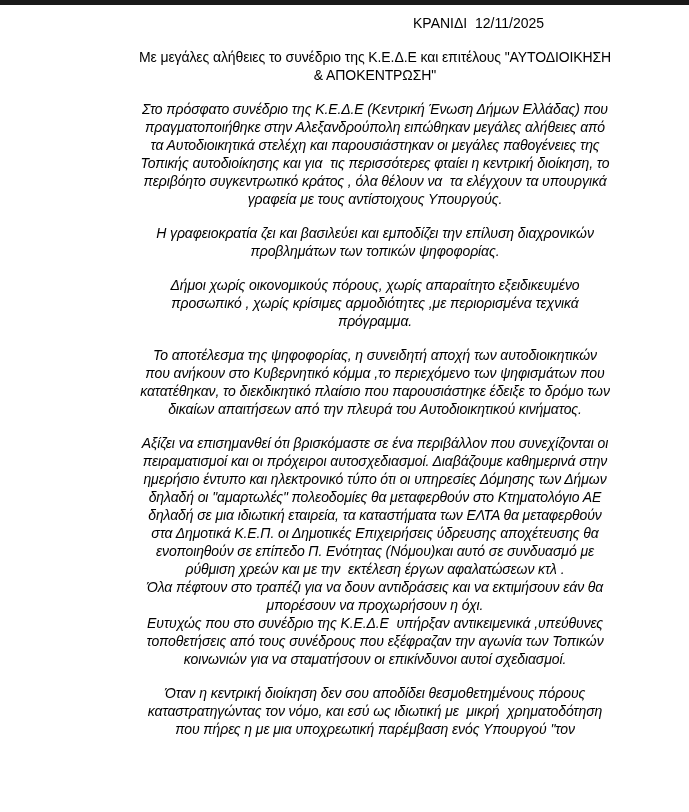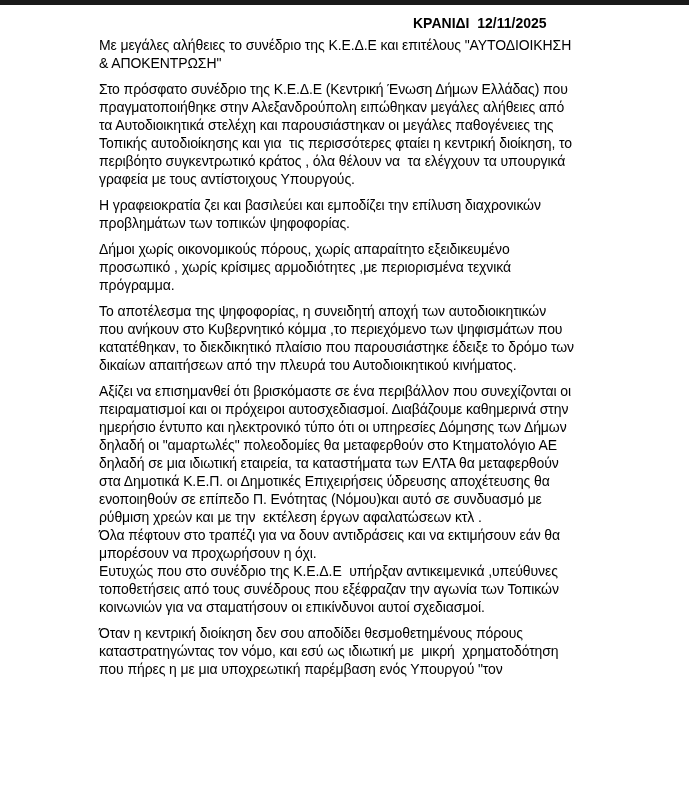--- a/index.html
+++ b/index.html
@@ -28,32 +28,33 @@
     left: 95px;
     width: 560px;
   }
   .dateline {
     margin-top: 9px;
     padding-left: 318px;
     font-size: 14px;
     line-height: 18px;
     white-space: pre;
     color: #000000;
-    font-weight: bold;
   }
   .para {
-    margin: 4px;
+    margin: 16px;
     font-size: 14px;
     line-height: 18px;
     white-space: pre;
     color: #000000;
     letter-spacing: -0.1px;
+    text-align: center;
   }
   .para + .para {
     margin-top: 8px;
+    font-style: italic;
   }
 </style>
 </head>
 <body>
 
 <div class="top-bar"></div>
 
 <div class="page-content">
   <div class="dateline">ΚΡΑΝΙΔΙ  12/11/2025</div>
   <div id="paragraphs">

